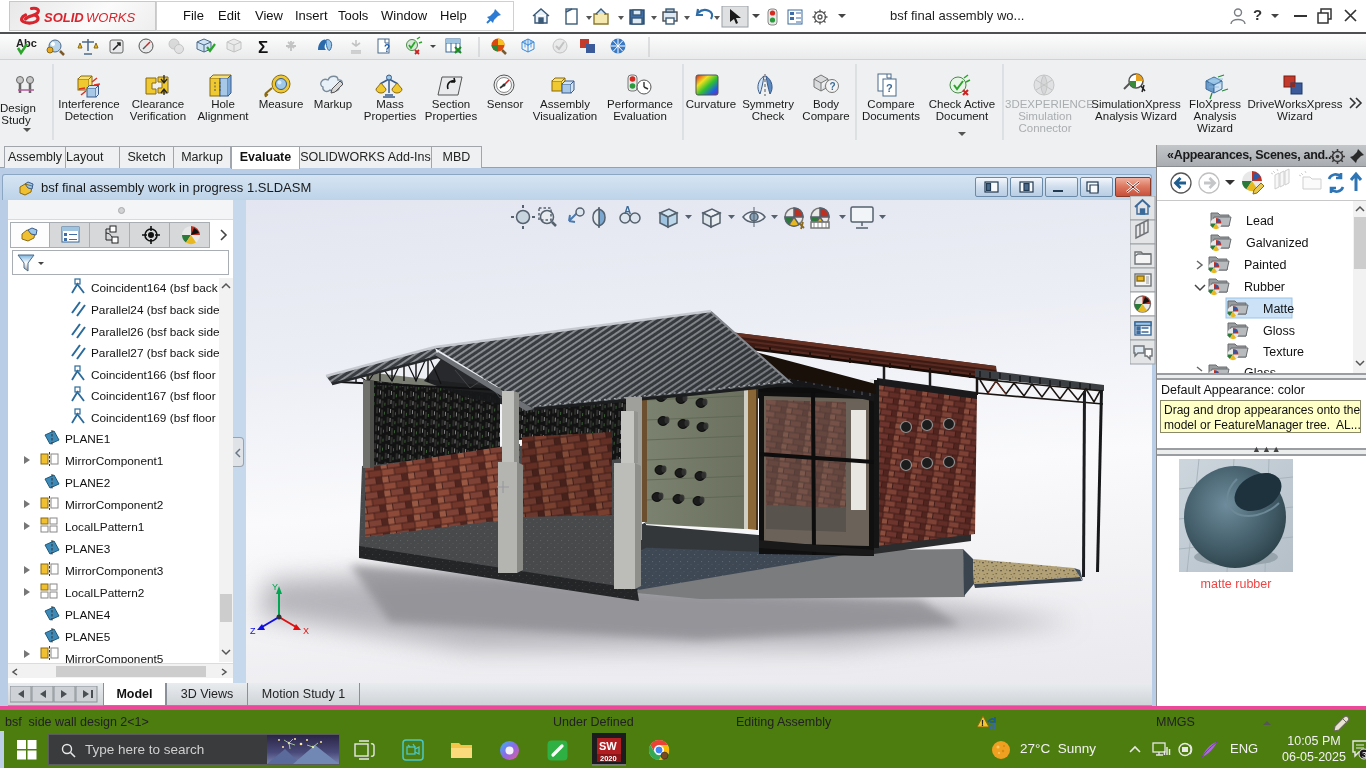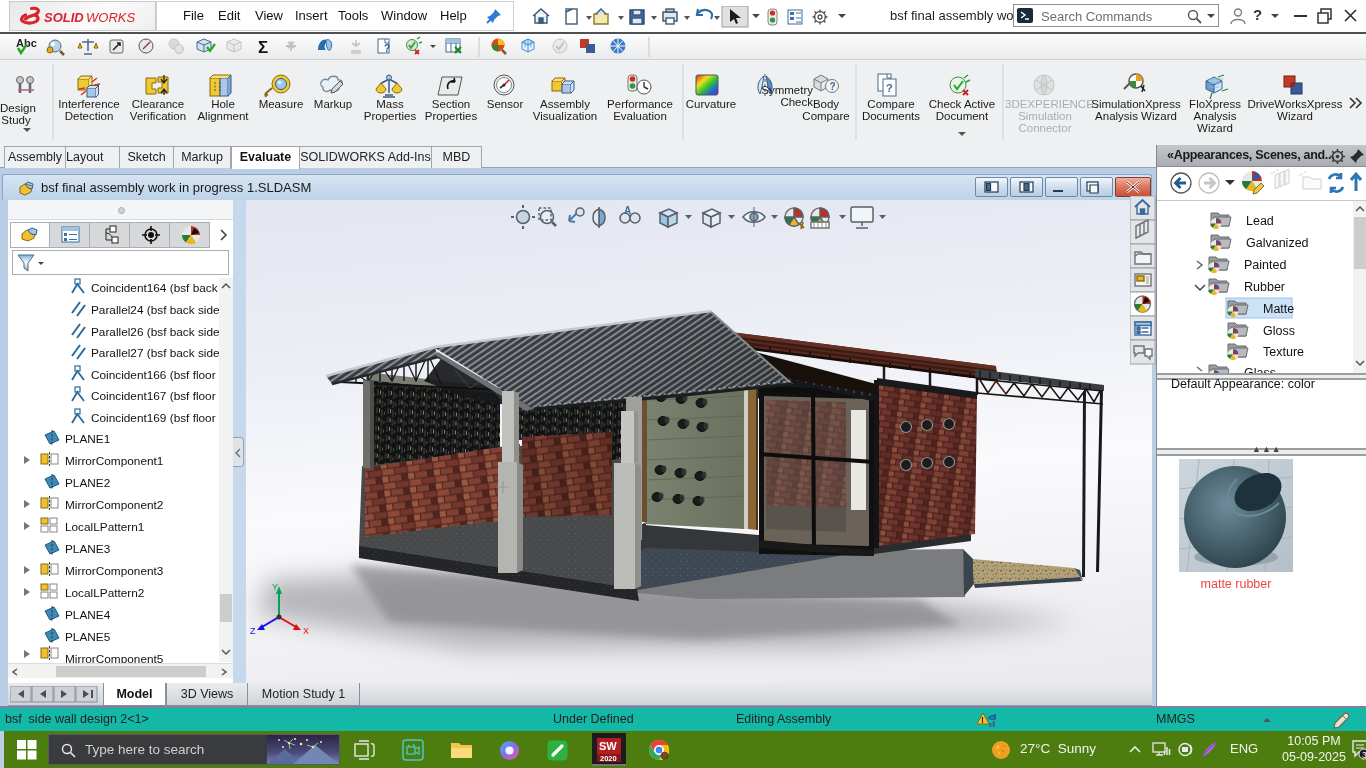--- a/index.html
+++ b/index.html
@@ -11,21 +11,21 @@
 #toolbar2{left:0;top:34px;width:1366px;height:26px;background:linear-gradient(#fdfdfd,#e9eaeb);border-bottom:1px solid #d0d2d4;text-align:center;}
 #ribbon{left:0;top:60px;width:1366px;height:84px;background:#eef0f1;}
 #tabrow{left:0;top:144px;width:1366px;height:24px;background:#eef0f1;border-bottom:1px solid #98a0a8;}
 #mainbg{left:0;top:168px;width:1366px;height:538px;background:#b9cee6;}
 #doctitle{left:2px;top:174px;width:1150px;height:26px;background:linear-gradient(#d6e4f2,#bdd3e9);border:1px solid #8aa6c2;border-bottom:none;border-radius:3px 3px 0 0;}
 #leftpanel{left:8px;top:200px;width:225px;height:483px;background:#fff;overflow:hidden;}
 #viewport{left:233px;top:200px;width:919px;height:483px;background:linear-gradient(175deg,#e3e6f0 0%,#eceef5 30%,#fafafc 58%,#f2f2f5 78%,#e9e9ee 100%);overflow:hidden;}
 #strip{left:1130px;top:196px;width:26px;height:169px;}
 #rightpanel{left:1156px;top:145px;width:210px;height:561px;background:#fff;border-left:1px solid #888;overflow:hidden;}
 #bottomtabs{left:8px;top:683px;width:1144px;height:23px;background:#ef4444;}
-#statusbar{left:0;top:706px;width:1366px;height:25px;background:#14b8a6;border-top:1px solid #ec4899;}
+#statusbar{left:0;top:706px;width:1366px;height:25px;background:#4d7c0f;border-top:4px solid #ec4899;}
 #taskbar{left:4px;top:731px;width:1366px;height:37px;background:#4d7c0f;}
 .t{position:absolute;white-space:nowrap;}
 </style>
 </head>
 <body>
 <div id="app">
 <div class="abs" id="titlebar">
  <div class="abs" style="left:9px;top:1px;width:147px;height:30px;background:linear-gradient(135deg,#e8e8e8,#fbfbfb 60%,#eeeeee);border:1px solid #c8c8c8;">
   <svg class="abs" style="left:6px;top:3px;" width="138" height="24" viewBox="0 0 138 24">
    <g fill="none" stroke="#d8242c" stroke-linecap="round">
@@ -82,35 +82,20 @@
         <rect x="260" y="11" width="4" height="3" fill="#3e6ea5"></rect>
         <path d="M266 7 h5 M266 12 h5 M266 16 h5" stroke="#3e6ea5"></path>
   <g fill="none" stroke="#555" stroke-width="1.3">
           <circle cx="290" cy="11" r="5.5"></circle>
           <circle cx="290" cy="11" r="2"></circle>
           <path d="M290 3.5 v3 M290 15.5 v3 M282.5 11 h3 M294.5 11 h3 M284.5 5.5 l2 2 M293.5 14.5 l2 2 M284.5 16.5 l2 -2 M293.5 7.5 l2 -2"></path>
         </g>
   <path d="M308 8 l4 4 l4 -4 z" fill="#444"></path>
  </svg>
  <div class="t" style="left:890px;top:8px;font-size:13px;color:#222;">bsf final assembly wo...</div>
- <div class="abs" style="left:1013px;top:4px;width:206px;height:23px;background:#fff;border:1px solid #8a9099;">
-  <div class="abs" style="left:3px;top:3px;width:16px;height:15px;background:#1b2a3a;border-radius:2px;"></div>
-  <svg class="abs" style="left:5px;top:5px;" width="12" height="11" viewBox="0 0 12 11">
-          <path d="M2 2 L6 5 L2 8" stroke="#fff" stroke-width="1.5" fill="none"></path>
-          <path d="M6 9 h4" stroke="#fff" stroke-width="1.5"></path>
-        </svg>
-  <div class="t" style="left:27px;top:4px;font-size:13px;color:#6a6f74;">Search Commands</div>
-  <svg class="abs" style="left:172px;top:3px;" width="17" height="17" viewBox="0 0 17 17">
-          <circle cx="7" cy="7" r="4.5" stroke="#555" fill="none" stroke-width="1.4"></circle>
-          <path d="M10.5 10.5 L15 15" stroke="#555" stroke-width="1.8"></path>
-        </svg>
-  <svg class="abs" style="left:192px;top:8px;" width="10" height="8" viewBox="0 0 10 8">
-          <path d="M1 1 l4 4 l4 -4 z" fill="#444"></path>
-        </svg>
- </div>
  <svg class="abs" style="left:1228px;top:6px;" width="20" height="20" viewBox="0 0 20 20">
         <circle cx="10" cy="6.5" r="3.5" fill="none" stroke="#7a7f84" stroke-width="1.4"></circle>
         <path d="M3 18 C 3 12, 17 12, 17 18" fill="none" stroke="#7a7f84" stroke-width="1.4"></path>
       </svg>
  <div class="t" style="left:1253px;top:6px;font-size:15px;color:#333;font-weight:bold;">?</div>
  <svg class="abs" style="left:1270px;top:13px;" width="10" height="8" viewBox="0 0 10 8">
         <path d="M1 1 l4 4 l4 -4 z" fill="#444"></path>
       </svg>
  <div class="abs" style="left:1294px;top:15px;width:13px;height:2px;background:#333;"></div>
  <svg class="abs" style="left:1317px;top:8px;" width="16" height="16" viewBox="0 0 16 16">
@@ -331,21 +316,21 @@
 <div class="t" style="left:113px;top:38px;width:90px;text-align:center;font-size:11.5px;color:#1a1a1a;">Clearance<br>Verification</div>
 <div class="t" style="left:178px;top:38px;width:90px;text-align:center;font-size:11.5px;color:#1a1a1a;">Hole<br>Alignment</div>
 <div class="t" style="left:246px;top:38px;width:70px;text-align:center;font-size:11.5px;color:#1a1a1a;">Measure</div>
 <div class="t" style="left:301px;top:38px;width:64px;text-align:center;font-size:11.5px;color:#1a1a1a;">Markup</div>
 <div class="t" style="left:345px;top:38px;width:90px;text-align:center;font-size:11.5px;color:#1a1a1a;">Mass<br>Properties</div>
 <div class="t" style="left:406px;top:38px;width:90px;text-align:center;font-size:11.5px;color:#1a1a1a;">Section<br>Properties</div>
 <div class="t" style="left:475px;top:38px;width:60px;text-align:center;font-size:11.5px;color:#1a1a1a;">Sensor</div>
 <div class="t" style="left:515px;top:38px;width:100px;text-align:center;font-size:11.5px;color:#1a1a1a;">Assembly<br>Visualization</div>
 <div class="t" style="left:588px;top:38px;width:104px;text-align:center;font-size:11.5px;color:#1a1a1a;">Performance<br>Evaluation</div>
 <div class="t" style="left:676px;top:38px;width:70px;text-align:center;font-size:11.5px;color:#1a1a1a;">Curvature</div>
-<div class="t" style="left:723px;top:24px;width:90px;text-align:right;font-size:11.5px;color:#1a1a1a;">Symmetry<br>Check</div>
+<div class="t" style="left:723px;top:38px;width:90px;text-align:center;font-size:11.5px;color:#1a1a1a;">Symmetry<br>Check</div>
 <div class="t" style="left:786px;top:38px;width:80px;text-align:center;font-size:11.5px;color:#1a1a1a;">Body<br>Compare</div>
 <div class="t" style="left:846px;top:38px;width:90px;text-align:center;font-size:11.5px;color:#1a1a1a;">Compare<br>Documents</div>
 <div class="t" style="left:917px;top:38px;width:90px;text-align:center;font-size:11.5px;color:#1a1a1a;">Check Active<br>Document</div>
 <div class="t" style="left:1005px;top:38px;width:80px;text-align:center;font-size:11.5px;color:#aaadb0;">3DEXPERIENCE<br>Simulation<br>Connector</div>
 <div class="t" style="left:1086px;top:38px;width:100px;text-align:center;font-size:11.5px;color:#1a1a1a;">SimulationXpress<br>Analysis Wizard</div>
 <div class="t" style="left:1175px;top:38px;width:80px;text-align:center;font-size:11.5px;color:#1a1a1a;">FloXpress<br>Analysis<br>Wizard</div>
 <div class="t" style="left:1235px;top:38px;width:120px;text-align:center;font-size:11.5px;color:#1a1a1a;">DriveWorksXpress<br>Wizard</div>
 </div>
 <div class="abs" id="tabrow">
 <div class="abs" style="left:4px;top:2px;height:22px;width:480px;">
@@ -982,21 +967,25 @@
  <div class="abs" style="left:196px;top:56px;width:14px;height:172px;background:#f2f2f2;">
   <svg class="abs" style="left:2px;top:4px;" width="10" height="8" viewBox="0 0 10 8">
           <path d="M1 6 l4 -4 l4 4" stroke="#555" stroke-width="1.5" fill="none"></path>
         </svg>
   <div class="abs" style="left:1px;top:16px;width:12px;height:52px;background:#cdcdcd;"></div>
   <svg class="abs" style="left:2px;top:158px;" width="10" height="8" viewBox="0 0 10 8">
           <path d="M1 2 l4 4 l4 -4" stroke="#555" stroke-width="1.5" fill="none"></path>
         </svg>
  </div>
  <div class="abs" style="left:0;top:228px;width:210px;height:7px;background:#eceded;border-top:2px solid #9a9ea2;border-bottom:2px solid #9a9ea2;"></div>
- <div class="t" style="left:4px;top:232px;font-size:12.5px;color:#111;margin-left:10px;">Default Appearance: color</div>
+ <div class="t" style="left:4px;top:238px;font-size:12.5px;color:#111;">Default Appearance: color</div>
+ <div class="abs" style="left:3px;top:255px;width:201px;height:33px;background:#ffffc8;border:1px solid #8a8a6a;">
+  <div class="t" style="left:3px;top:2px;font-size:12px;color:#111;">Drag and drop appearances onto the</div>
+  <div class="t" style="left:3px;top:17px;font-size:12px;color:#111;">model or FeatureManager tree.&nbsp; AL...</div>
+ </div>
  <div class="abs" style="left:0;top:303px;width:210px;height:8px;background:#eceded;border-top:2px solid #9a9ea2;border-bottom:2px solid #9a9ea2;">
   <div class="t" style="left:95px;top:-6px;font-size:9px;color:#444;letter-spacing:1px;">▲▲▲</div>
  </div>
  <svg class="abs" style="left:22px;top:314px;" width="114" height="113" viewBox="0 0 114 113">
   <defs>
    <linearGradient id="sbg" x1="0" y1="0" x2="1" y2="1">
             <stop offset="0" stop-color="#cdd6dd"></stop>
             <stop offset="1" stop-color="#b4bfc8"></stop>
           </linearGradient>
    <radialGradient id="sph" cx="0.42" cy="0.38" r="0.75">
@@ -1159,21 +1148,21 @@
         <circle cx="8" cy="8.5" r="6" fill="none" stroke="#e8e8e8" stroke-width="1.4"></circle>
         <path d="M13 4 a7 7 0 0 1 0 9" stroke="#e8e8e8" stroke-width="1.4" fill="none"></path>
         <rect x="5" y="6" width="6" height="5" fill="#e8e8e8"></rect>
       </svg>
  <svg class="abs" style="left:1196px;top:9px;" width="19" height="19" viewBox="0 0 19 19">
         <path d="M2 17 C 6 8, 12 3, 17 2 C 14 8, 9 14, 2 17 Z" fill="#a86ad8"></path>
         <path d="M2 17 C 7 10, 12 6, 17 2" stroke="#7a3ab0" stroke-width="1" fill="none"></path>
       </svg>
  <div class="t" style="left:1226px;top:10px;font-size:13px;color:#f2f2f2;">ENG</div>
  <div class="t" style="left:1270px;top:3px;width:80px;text-align:center;font-size:12.5px;color:#f2f2f2;">10:05 PM</div>
- <div class="t" style="left:1270px;top:19px;width:80px;text-align:center;font-size:12.5px;color:#f2f2f2;">05-09-2025</div>
+ <div class="t" style="left:1270px;top:19px;width:80px;text-align:center;font-size:12.5px;color:#f2f2f2;">06-05-2025</div>
  <svg class="abs" style="left:1348px;top:9px;" width="18" height="20" viewBox="0 0 18 20">
         <path d="M1 1 h14 v11 h-8 l-4 4 v-4 h-2 z" fill="none" stroke="#e8e8e8" stroke-width="1.4"></path>
         <path d="M4 5 h8 M4 8 h8" stroke="#e8e8e8" stroke-width="1.2"></path>
         <circle cx="12" cy="14" r="5" fill="#1a1a1c" stroke="#e8e8e8" stroke-width="1"></circle>
         <text x="10" y="18" font-size="8.5" fill="#fff" font-family="Liberation Sans">3</text>
       </svg>
 </div>
 </div>
 
 </body></html>

